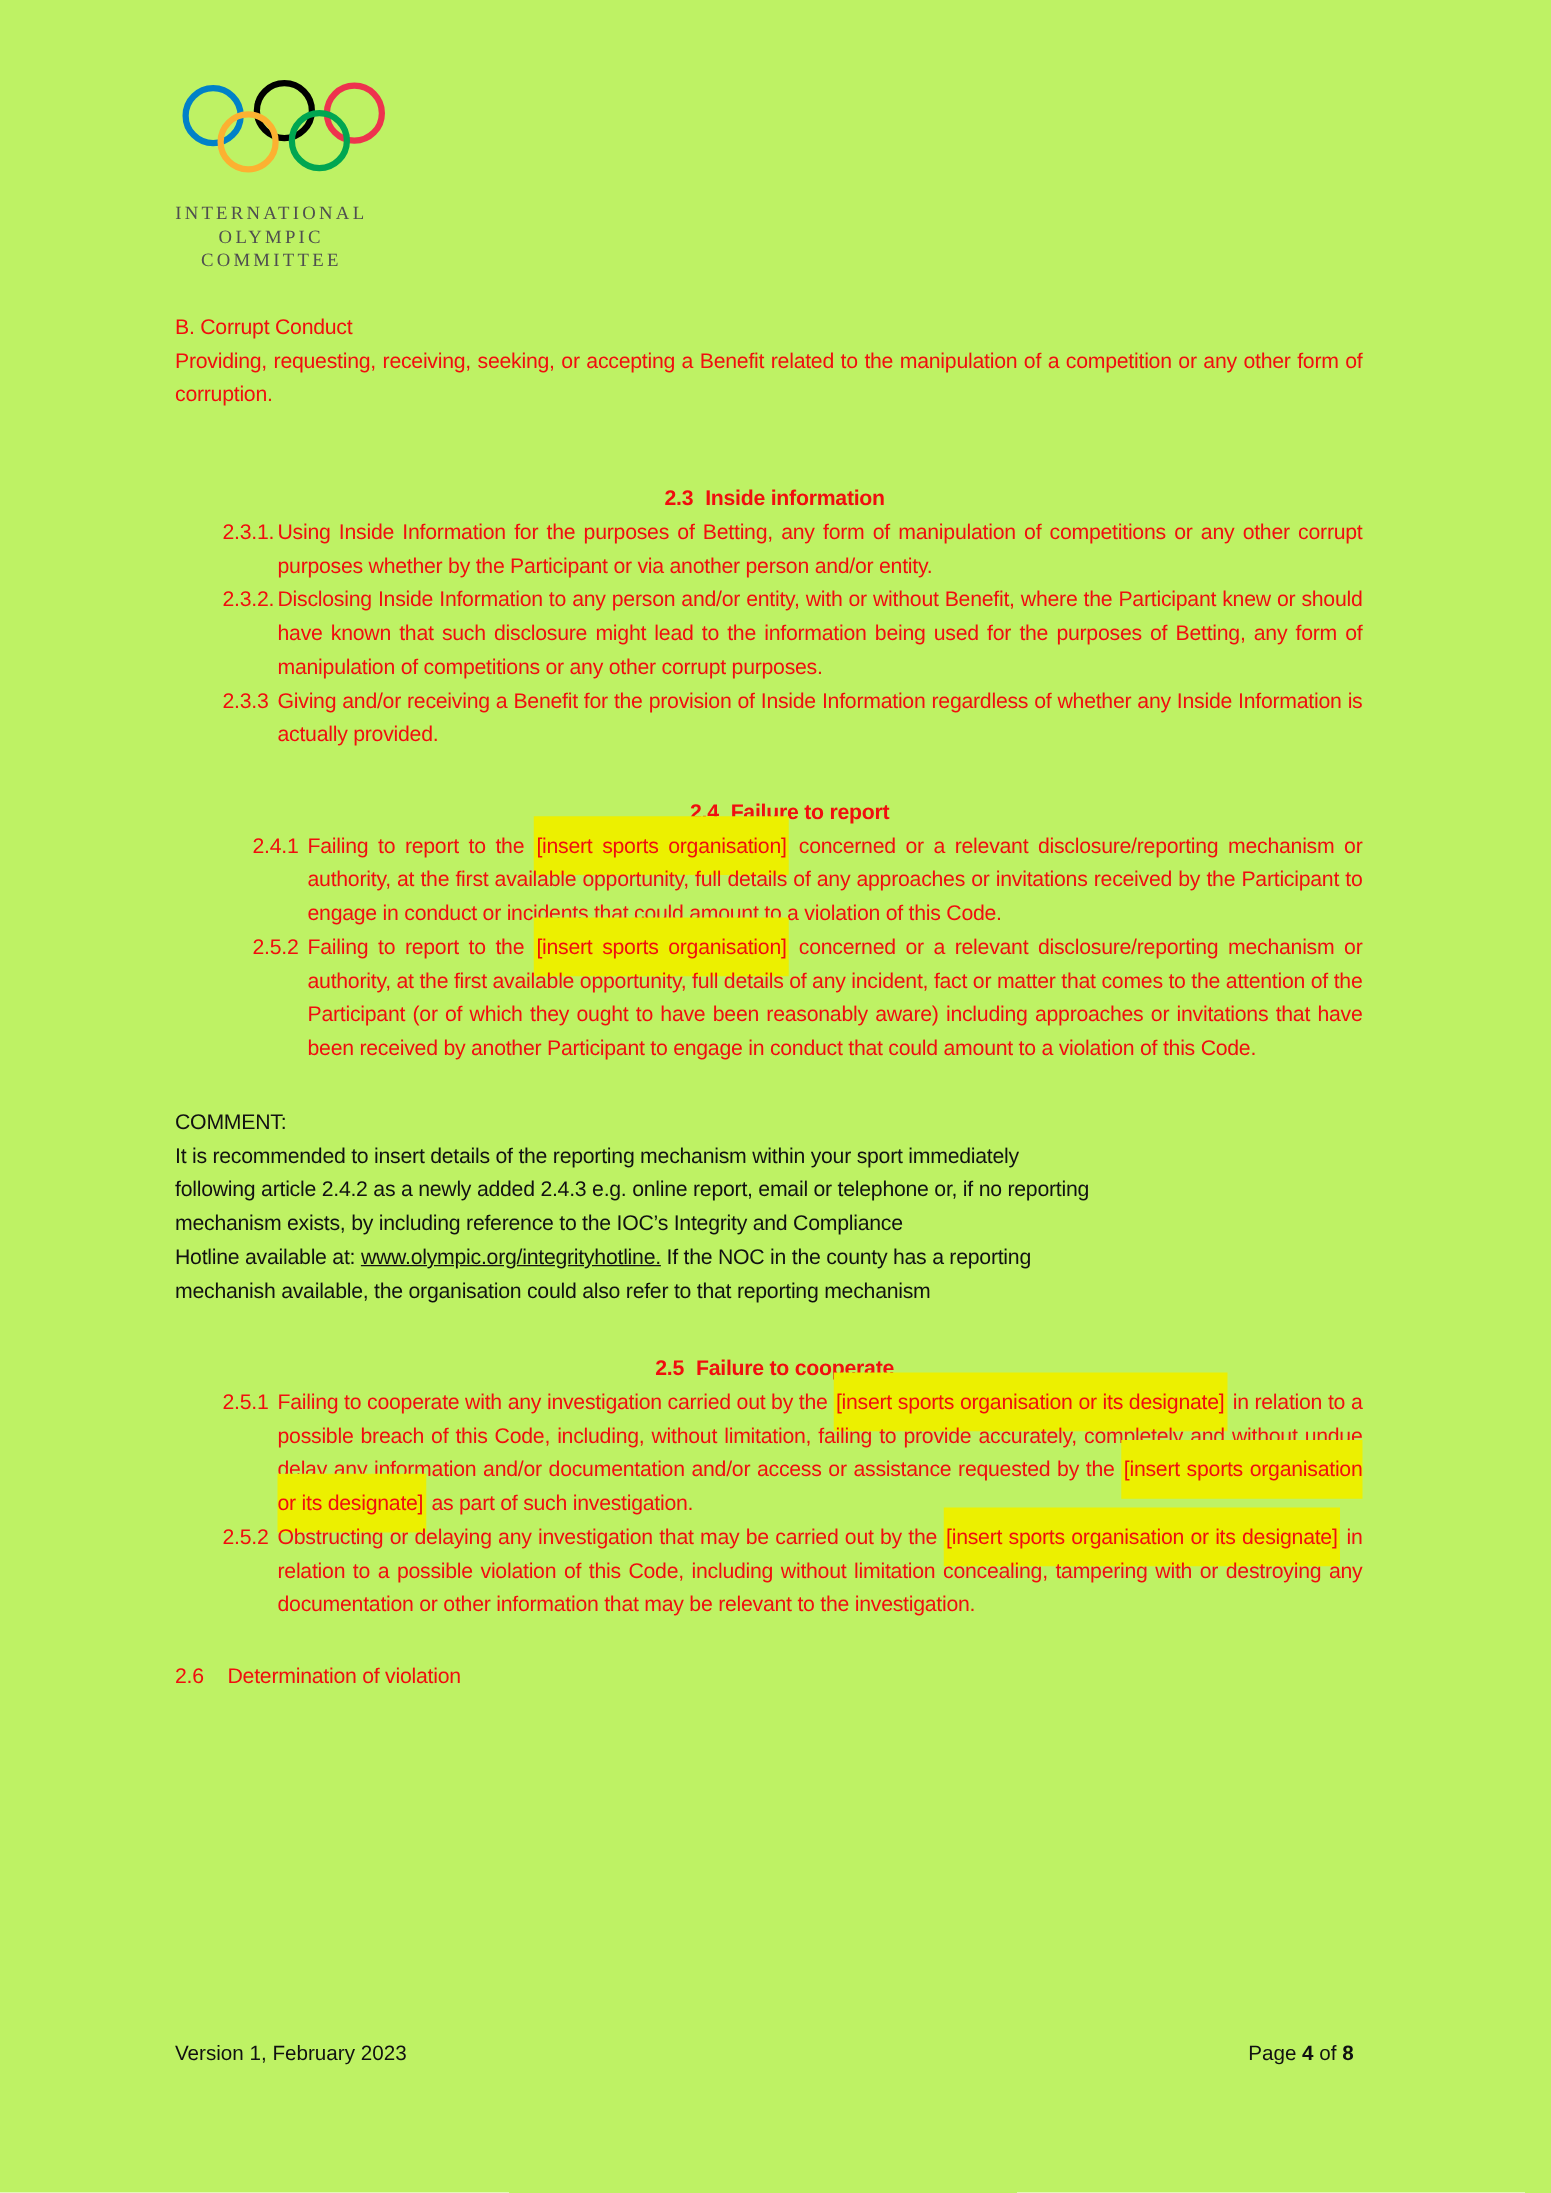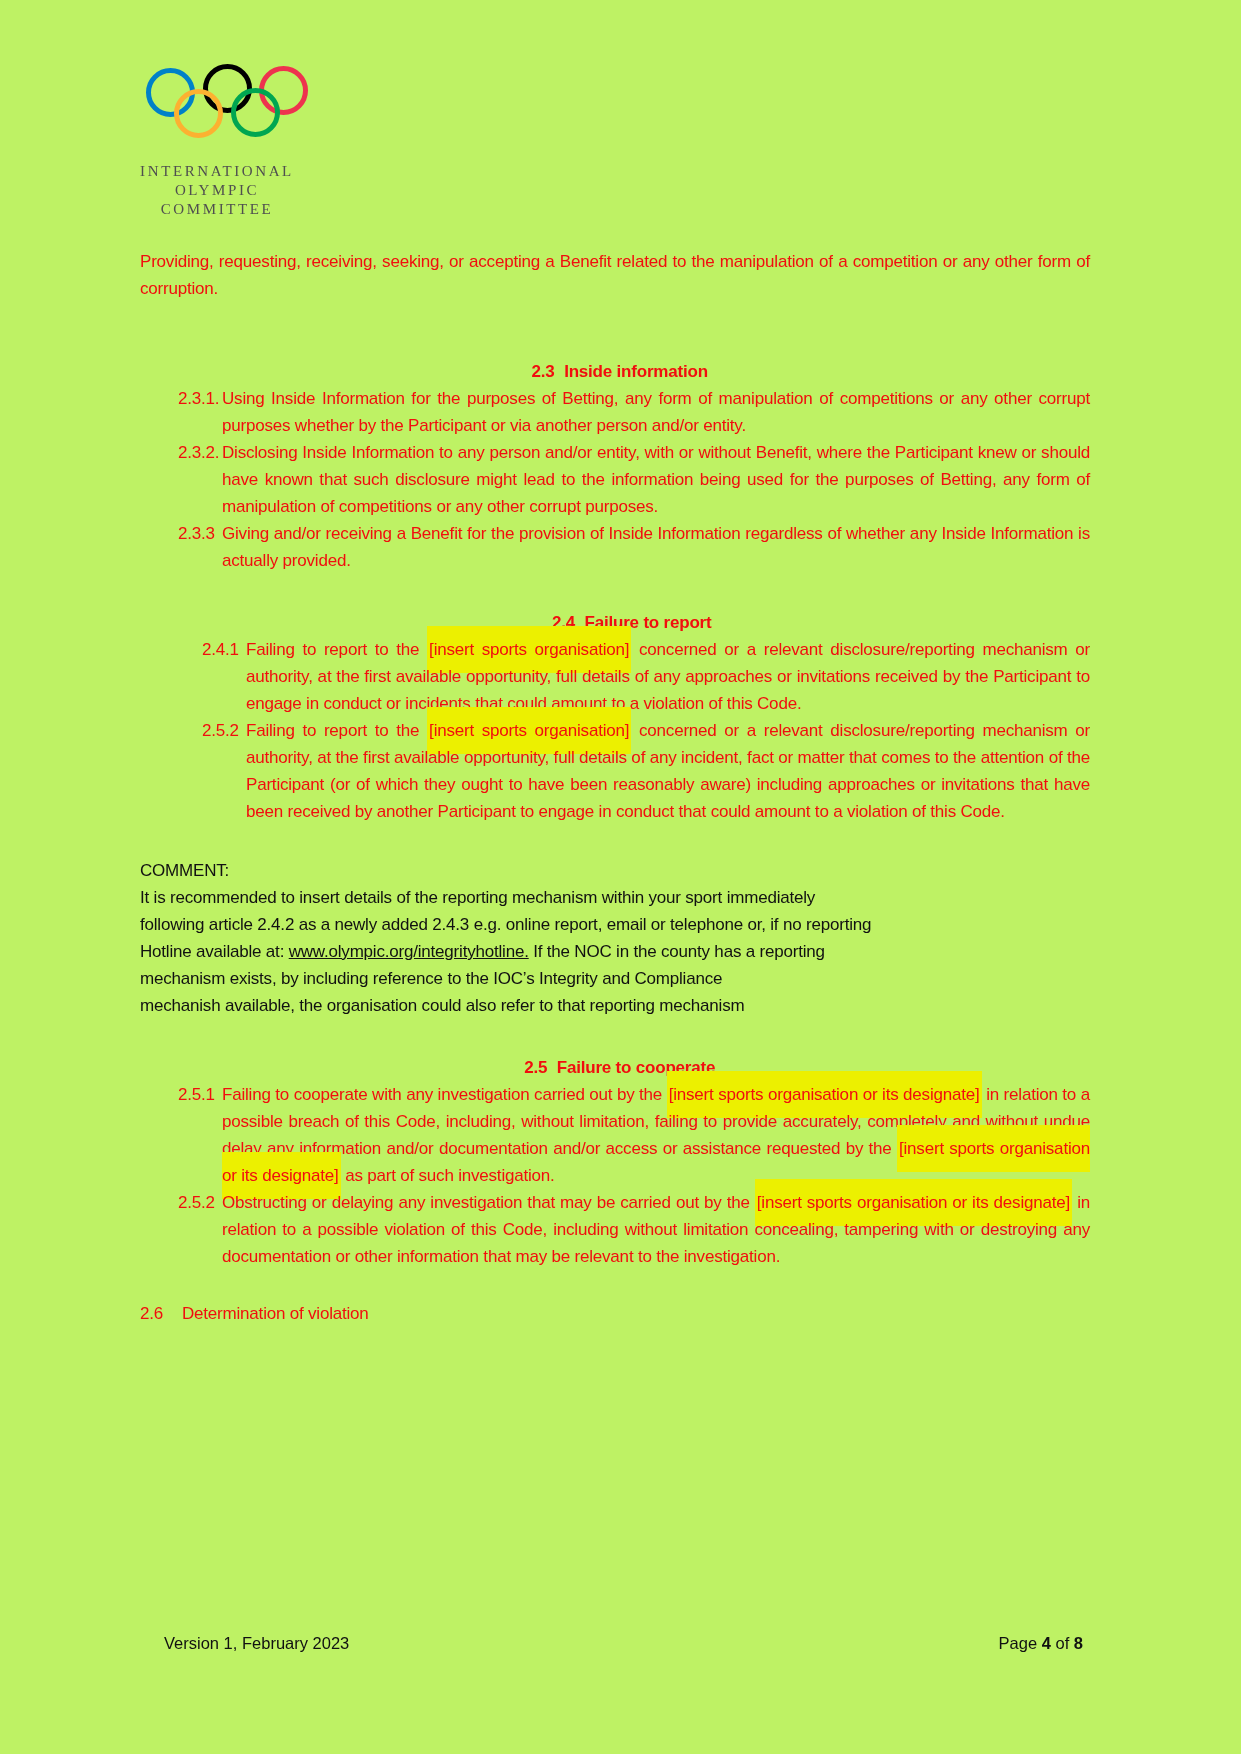--- a/index.html
+++ b/index.html
@@ -39,21 +39,21 @@
   .link{text-decoration:underline;}
   .comment-block{margin-top:32px;}
   
   .m-intro{margin-top:0;}
   .m-s23{margin-top:56px;}
   .m-s24{margin-top:35px;margin-left:24px;}
   .m-s25{margin-top:35px;}
   .m-s26{margin-top:30px;}
   
   .footer{
-    position:absolute;left:164px;right:158px;top:1634px;
+    position:absolute;left:140px;right:158px;top:1634px;
     display:flex;justify-content:space-between;
     font-size:16.5px;color:#111;
   }
   .footer b{font-weight:bold;}
 </style>
 </head>
 <body>
 
 <div class="page">
 
@@ -68,20 +68,21 @@
     <div class="wordmark">
       <div>INTERNATIONAL</div>
       <div>OLYMPIC</div>
       <div>COMMITTEE</div>
     </div>
   </div>
 
   <div class="content">
 
     <div class="m-intro">
+      <div class="red txt">B. Corrupt Conduct</div>
       <div class="red txt just">Providing, requesting, receiving, seeking, or accepting a Benefit related to the manipulation of a competition or any other form of corruption.</div>
     </div>
 
     <section class="m-s23">
       <div class="sec-head red txt bold">
         <span class="snum">2.3</span><span class="stitle">Inside information</span>
       </div>
       <div class="item">
         <span class="inum red txt">2.3.1.</span>
         <div class="itext red txt just"><span>Using Inside Information for the purposes of Betting, any form of manipulation of competitions or any other corrupt purposes whether by the Participant or via another person and/or entity.</span></div>
@@ -107,22 +108,22 @@
       <div class="item">
         <span class="inum red txt">2.5.2</span>
         <div class="itext red txt just"><span>Failing to report to the </span><span class="hl">[insert sports organisation]</span><span> concerned or a relevant disclosure/reporting mechanism or authority, at the first available opportunity, full details of any incident, fact or matter that comes to the attention of the Participant (or of which they ought to have been reasonably aware) including approaches or invitations that have been received by another Participant to engage in conduct that could amount to a violation of this Code.</span></div>
       </div>
     </section>
 
     <div class="comment-block">
       <div class="blk txt">COMMENT:</div>
       <div class="blk txt"><span>It is recommended to insert details of the reporting mechanism within your sport immediately</span></div>
       <div class="blk txt"><span>following article 2.4.2 as a newly added 2.4.3 e.g. online report, email or telephone or, if no reporting</span></div>
+      <div class="blk txt"><span>mechanism exists, by including reference to the IOC’s Integrity and Compliance</span></div>
       <div class="blk txt"><span>Hotline available at: </span><span class="link">www.olympic.org/integrityhotline.</span><span> If the NOC in the county has a reporting</span></div>
-      <div class="blk txt"><span>mechanism exists, by including reference to the IOC’s Integrity and Compliance</span></div>
       <div class="blk txt"><span>mechanish available, the organisation could also refer to that reporting mechanism</span></div>
     </div>
 
     <section class="m-s25">
       <div class="sec-head red txt bold">
         <span class="snum">2.5</span><span class="stitle">Failure to cooperate</span>
       </div>
       <div class="item">
         <span class="inum red txt">2.5.1</span>
         <div class="itext red txt just"><span>Failing to cooperate with any investigation carried out by the </span><span class="hl">[insert sports organisation or its designate]</span><span> in relation to a possible breach of this Code, including, without limitation, failing to provide accurately, completely and without undue delay any information and/or documentation and/or access or assistance requested by the </span><span class="hl">[insert sports organisation or its designate]</span><span> as part of such investigation.</span></div>

